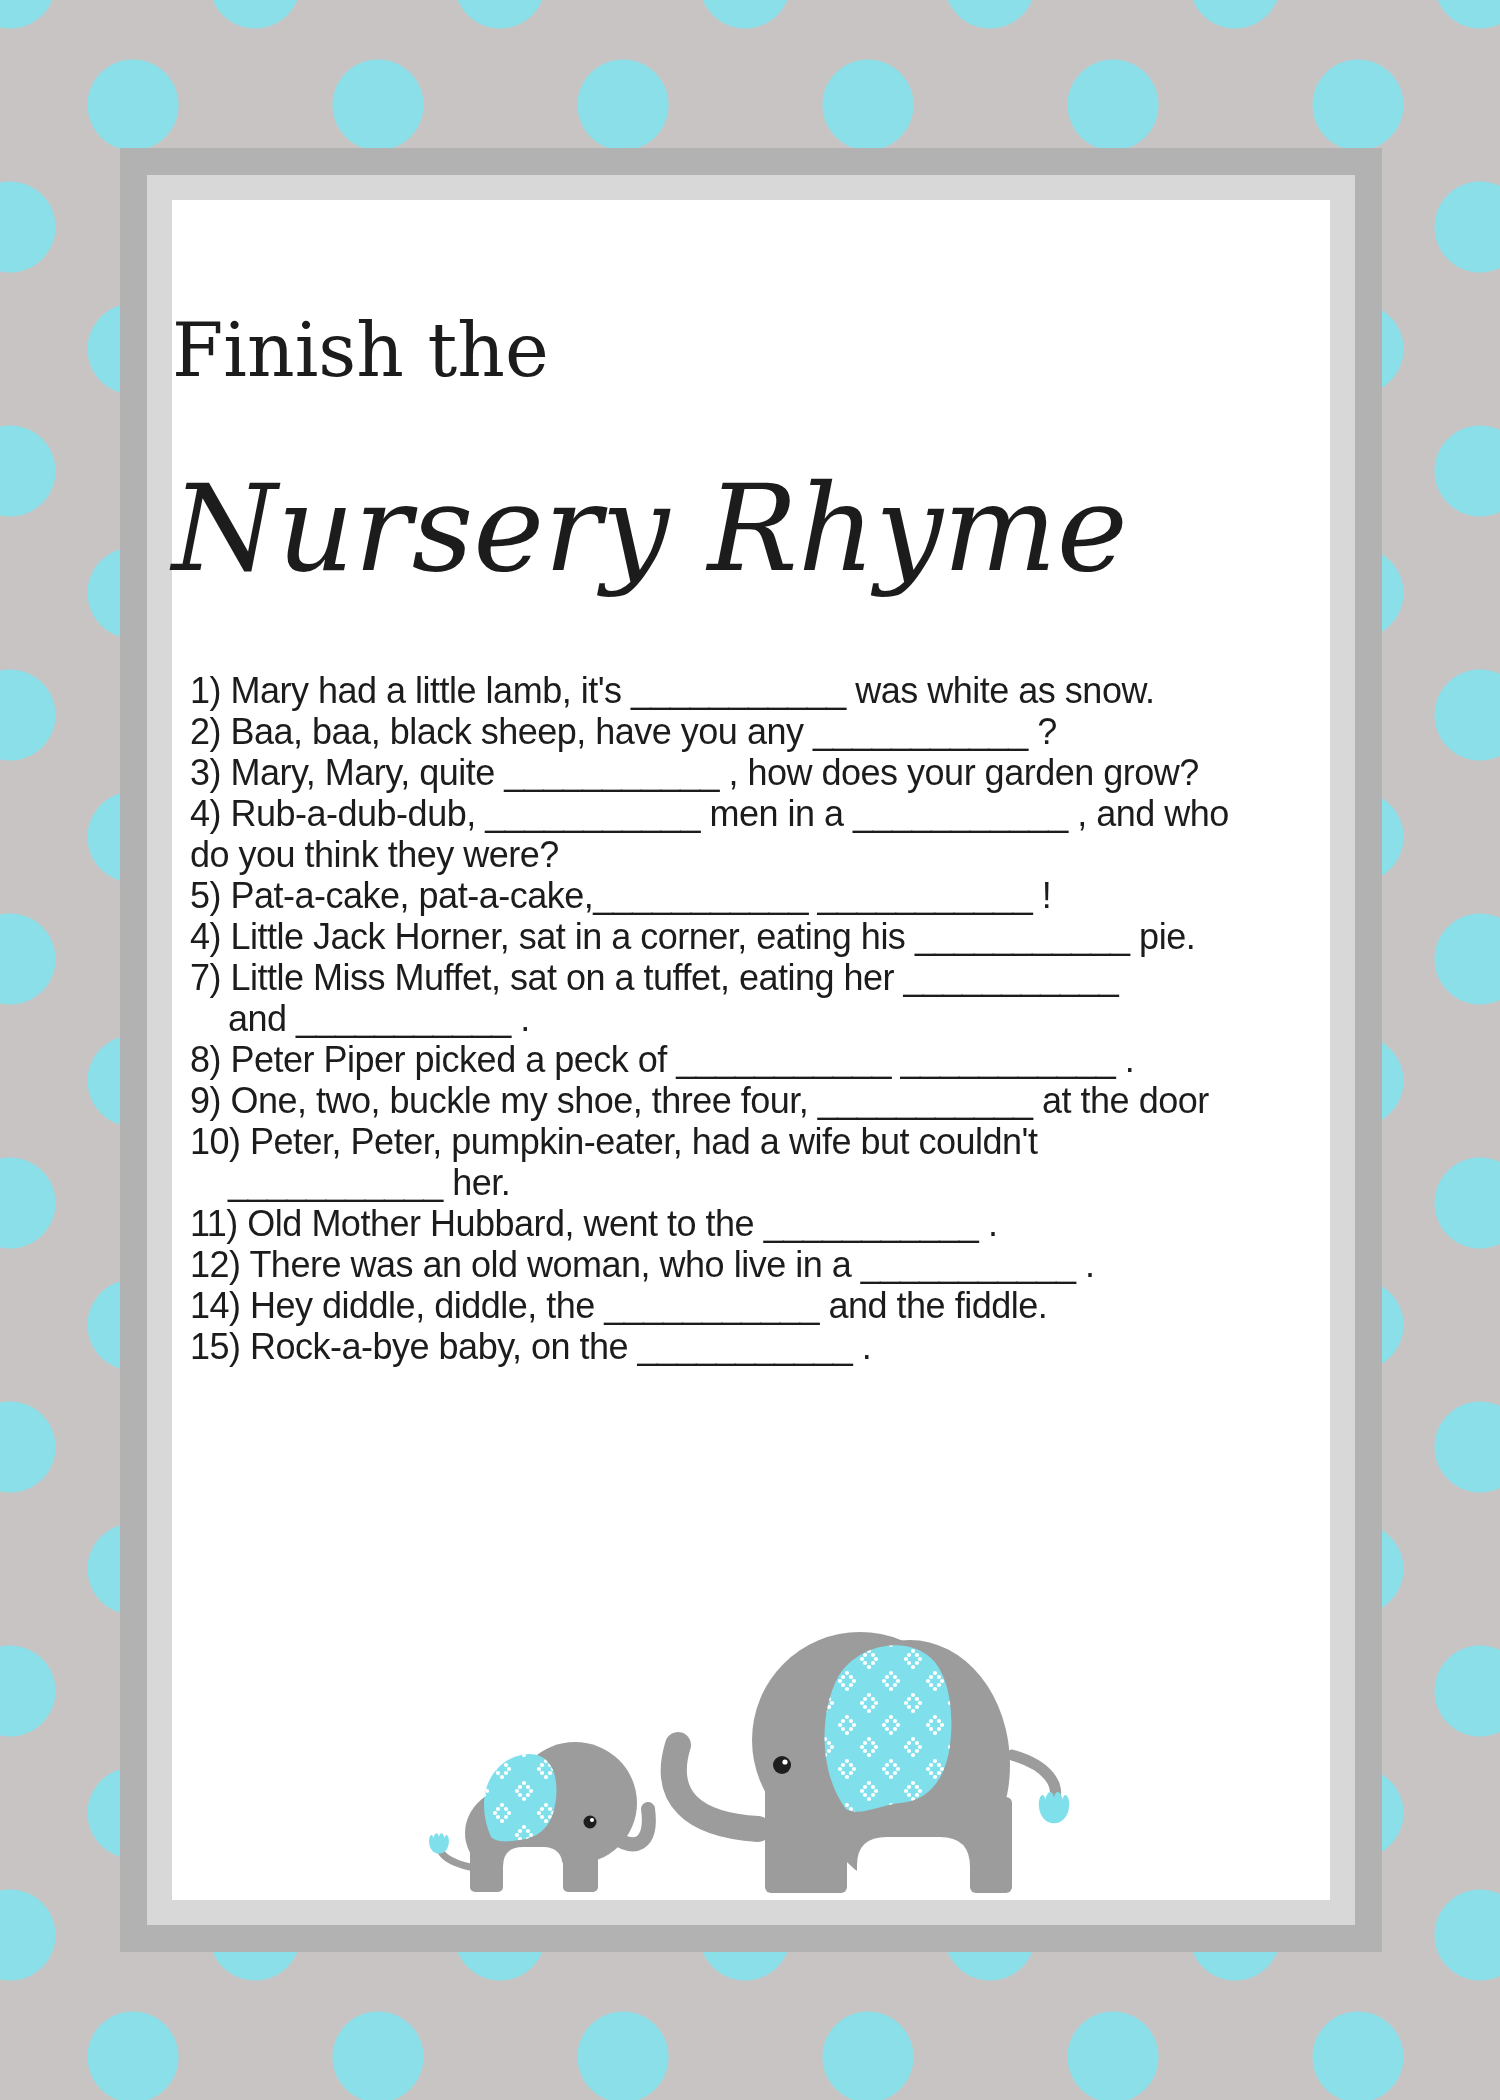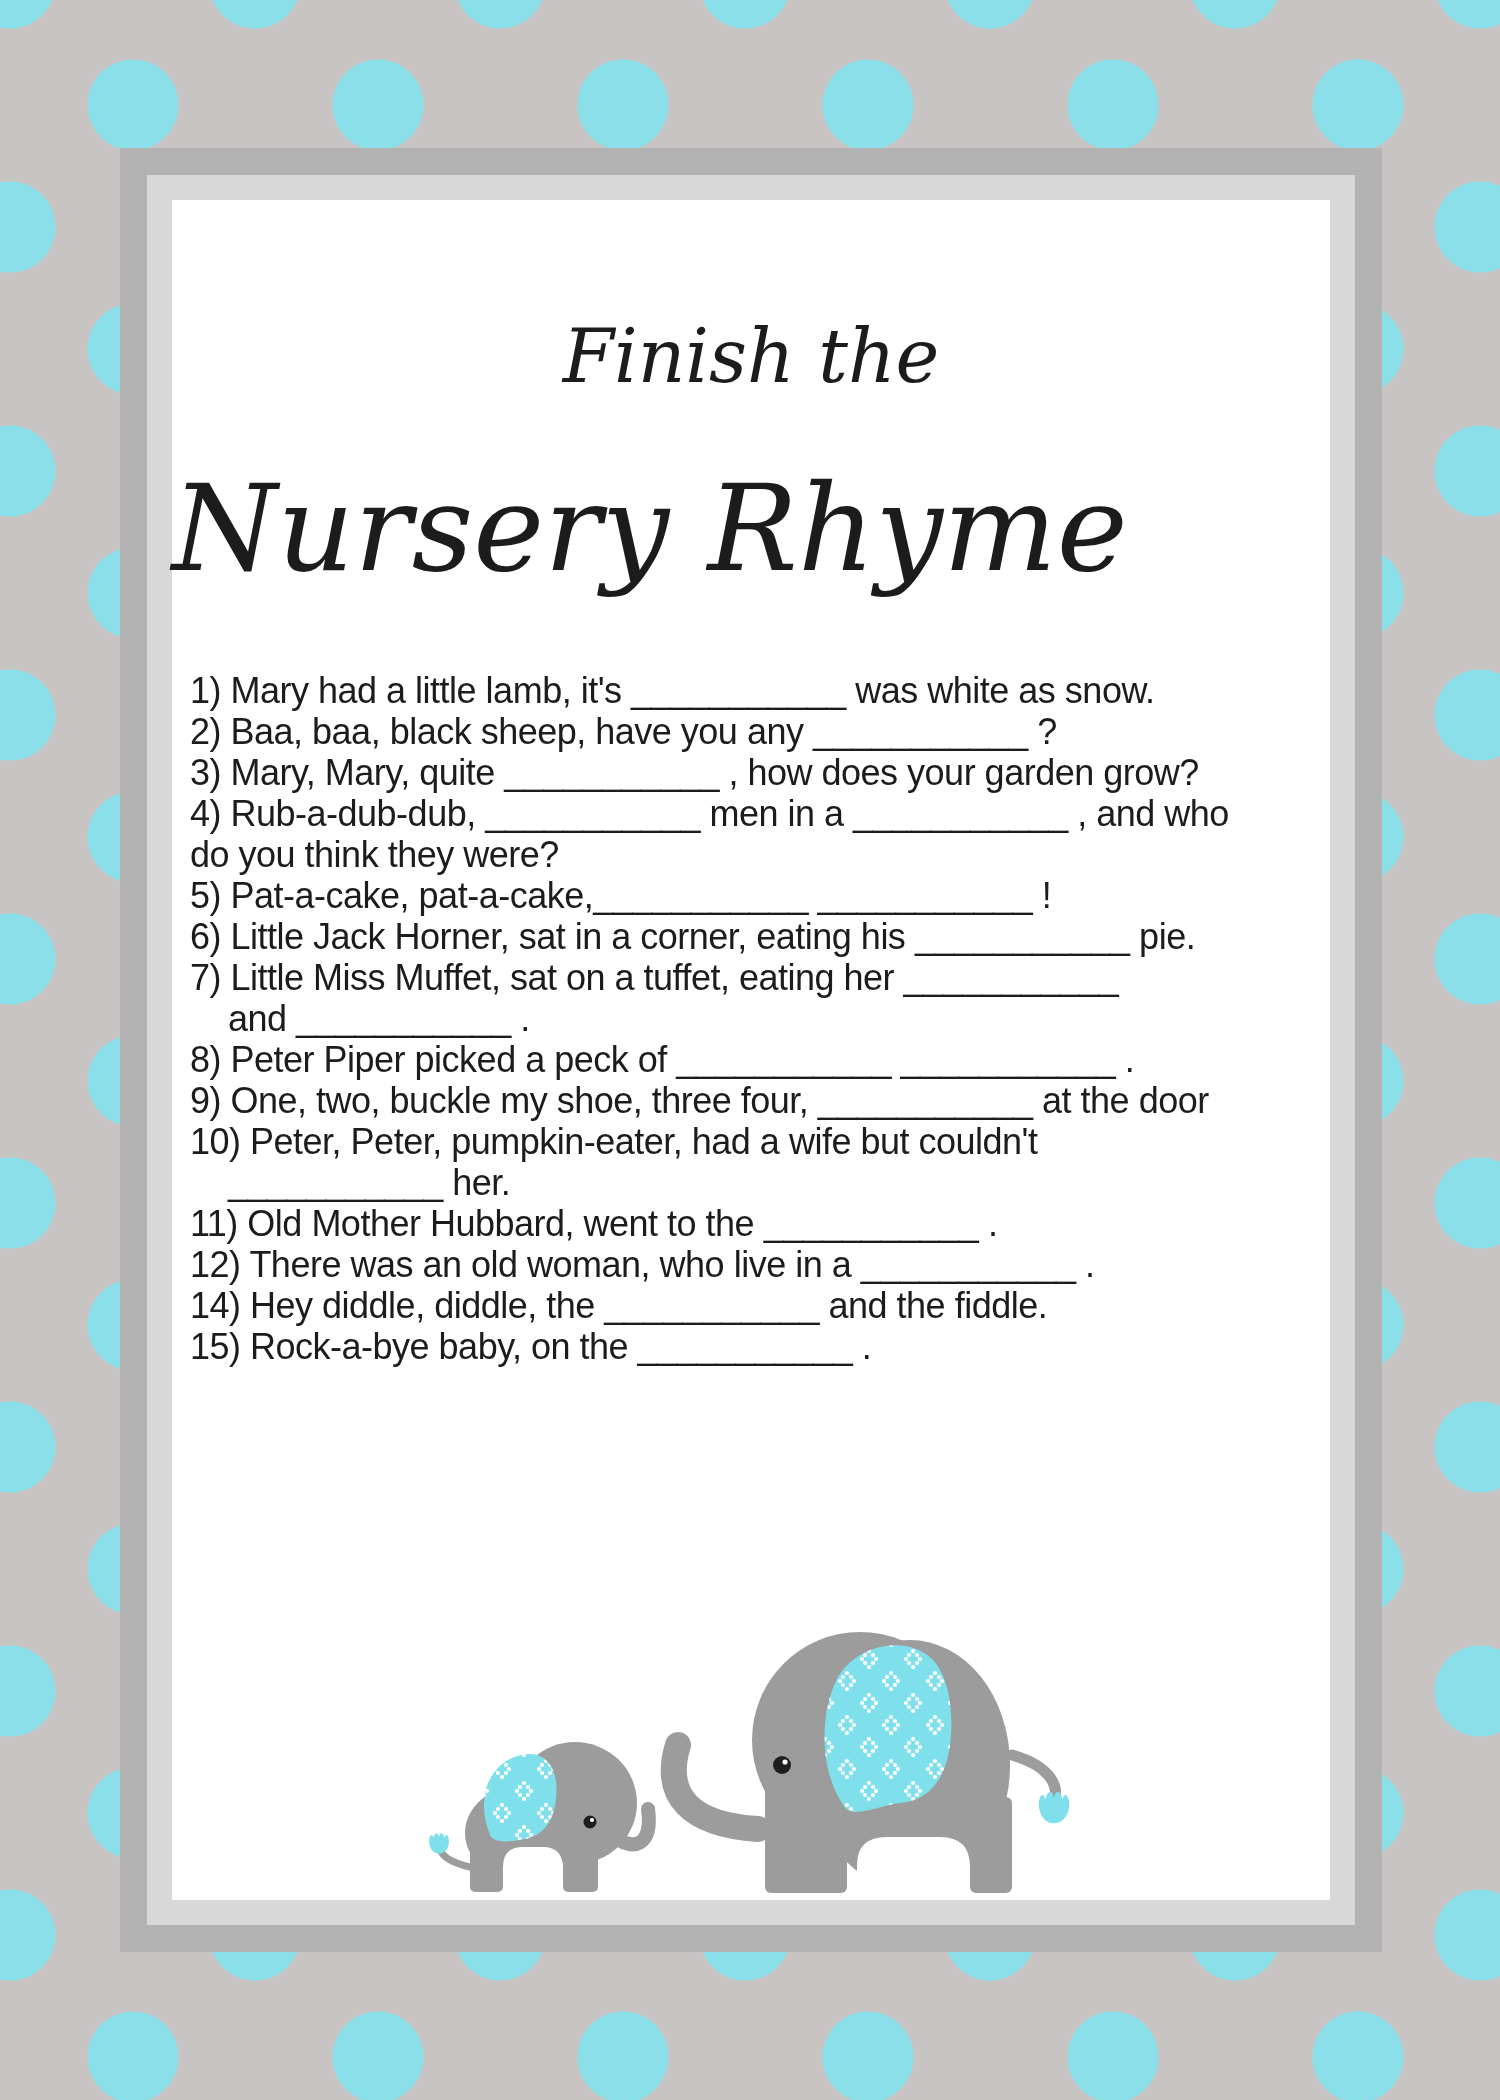--- a/index.html
+++ b/index.html
@@ -32,24 +32,24 @@
   }
   .frame-inner{
     width:100%;height:100%;
     border:25px solid var(--frame-inner-gray);
   }
   .card{
     position:relative;width:100%;height:100%;
     background:var(--card-white);
   }
   .title1{
-    position:absolute;left:0;top:116px;width:100%;
-    text-align:center;
+    position:absolute;left:0;top:110px;width:100%;
+    text-align:left;
     font-family:"DejaVu Serif","Liberation Serif",serif;
-    font-style:italic;font-weight:normal;
+    font-weight:normal;
     font-size:74px;line-height:1.1;
     color:var(--text-black);
   }
   .title2{
     position:absolute;left:0;top:260px;width:100%;
     text-align:left;
     font-family:"DejaVu Serif","Liberation Serif",serif;
     font-style:italic;font-weight:normal;
     font-size:120px;line-height:1.15;
     color:var(--text-black);
@@ -76,21 +76,21 @@
         <h1 class="title1">Finish the</h1>
         <h2 class="title2">Nursery Rhyme</h2>
 
         <div class="questions">
           <div class="q">1) Mary had a little lamb, it's ___________ was white as snow.</div>
           <div class="q">2) Baa, baa, black sheep, have you any ___________ ?</div>
           <div class="q">3) Mary, Mary, quite ___________ , how does your garden grow?</div>
           <div class="q">4) Rub-a-dub-dub, ___________ men in a ___________ , and who
 do you think they were?</div>
           <div class="q">5) Pat-a-cake, pat-a-cake,___________ ___________ !</div>
-          <div class="q">6) Little Jack Horner, sat in a corner, eating his ___________ pie.</div>
+          <div class="q">4) Little Jack Horner, sat in a corner, eating his ___________ pie.</div>
           <div class="q">7) Little Miss Muffet, sat on a tuffet, eating her ___________
     and ___________ .</div>
           <div class="q">8) Peter Piper picked a peck of ___________ ___________ .</div>
           <div class="q">9) One, two, buckle my shoe, three four, ___________ at the door</div>
           <div class="q">10) Peter, Peter, pumpkin-eater, had a wife but couldn't
     ___________ her.</div>
           <div class="q">11) Old Mother Hubbard, went to the ___________ .</div>
           <div class="q">12) There was an old woman, who live in a ___________ .</div>
           <div class="q">14) Hey diddle, diddle, the ___________ and the fiddle.</div>
           <div class="q">15) Rock-a-bye baby, on the ___________ .</div>

